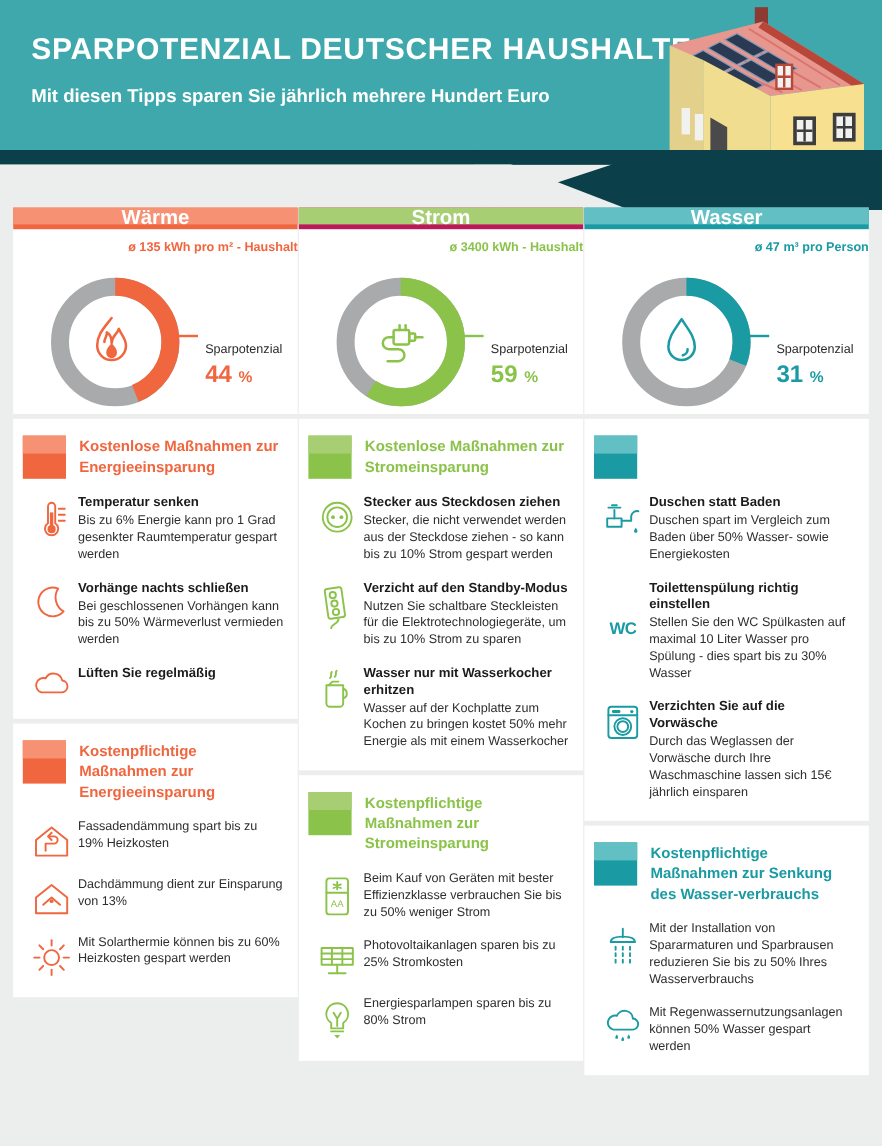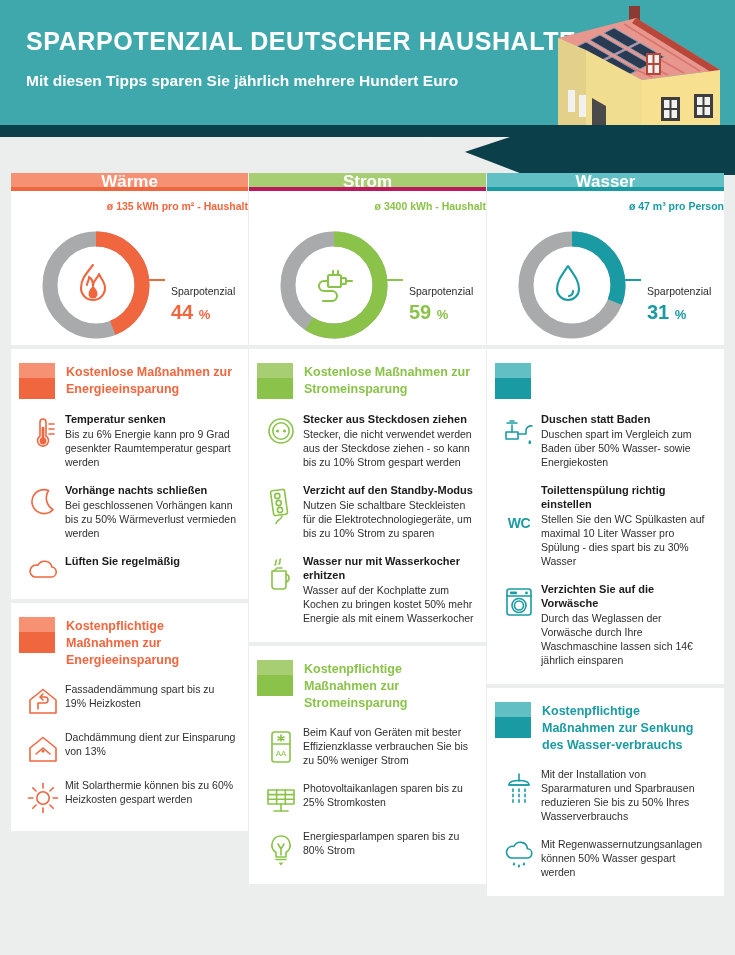--- a/index.html
+++ b/index.html
@@ -176,21 +176,21 @@
                 <circle cx="15" cy="25" r="3.4" fill="#f0663f" stroke="none"></circle>
                 <rect x="13.6" y="11" width="2.8" height="12" fill="#f0663f" stroke="none"></rect>
                 <line x1="21" y1="8" x2="26" y2="8"></line>
                 <line x1="21" y1="13" x2="26" y2="13"></line>
                 <line x1="21" y1="18" x2="26" y2="18"></line>
               </g>
             </svg>
           </div>
           <div class="tip-txt">
             <div class="tip-h">Temperatur senken</div>
-            <div class="tip-b">Bis zu 6% Energie kann pro 9 Grad gesenkter Raumtemperatur gespart werden</div>
+            <div class="tip-b">Bis zu 6% Energie kann pro 1 Grad gesenkter Raumtemperatur gespart werden</div>
           </div>
         </div>
         <div class="tip">
           <div class="tip-ico">
             <svg width="30" height="30" viewBox="0 0 30 30">
               <path d="M20.5 3.5a12 12 0 1 0 4.5 19 13.5 13.5 0 0 1-4.5-19z" fill="none" stroke="#f0663f" stroke-width="1.6" stroke-linecap="round" stroke-linejoin="round"></path>
             </svg>
           </div>
           <div class="tip-txt">
             <div class="tip-h">Vorhänge nachts schließen</div>
@@ -479,21 +479,21 @@
                 <line x1="4" y1="10" x2="28" y2="10"></line>
                 <rect x="7" y="5.6" width="7" height="2.6" rx="1" fill="#1a9ba3" stroke="none"></rect>
                 <circle cx="23.5" cy="7" r="1.4" fill="#1a9ba3" stroke="none"></circle>
                 <circle cx="16" cy="19.5" r="7"></circle>
                 <circle cx="16" cy="19.5" r="4.5"></circle>
               </g>
             </svg>
           </div>
           <div class="tip-txt">
             <div class="tip-h">Verzichten Sie auf die Vorwäsche</div>
-            <div class="tip-b">Durch das Weglassen der Vorwäsche durch Ihre Waschmaschine lassen sich 14€ jährlich einsparen</div>
+            <div class="tip-b">Durch das Weglassen der Vorwäsche durch Ihre Waschmaschine lassen sich 15€ jährlich einsparen</div>
           </div>
         </div>
         <div class="spacer"></div>
       </div>
       <div class="card gap">
         <div class="sec">
           <div class="swatch" style="background:#1a9ba3">
             <div class="lite" style="background:#62bfc4"></div>
           </div>
           <div class="sec-title" style="color:#1a9ba3">Kostenpflichtige Maßnahmen zur Senkung des Wasser-verbrauchs</div>

